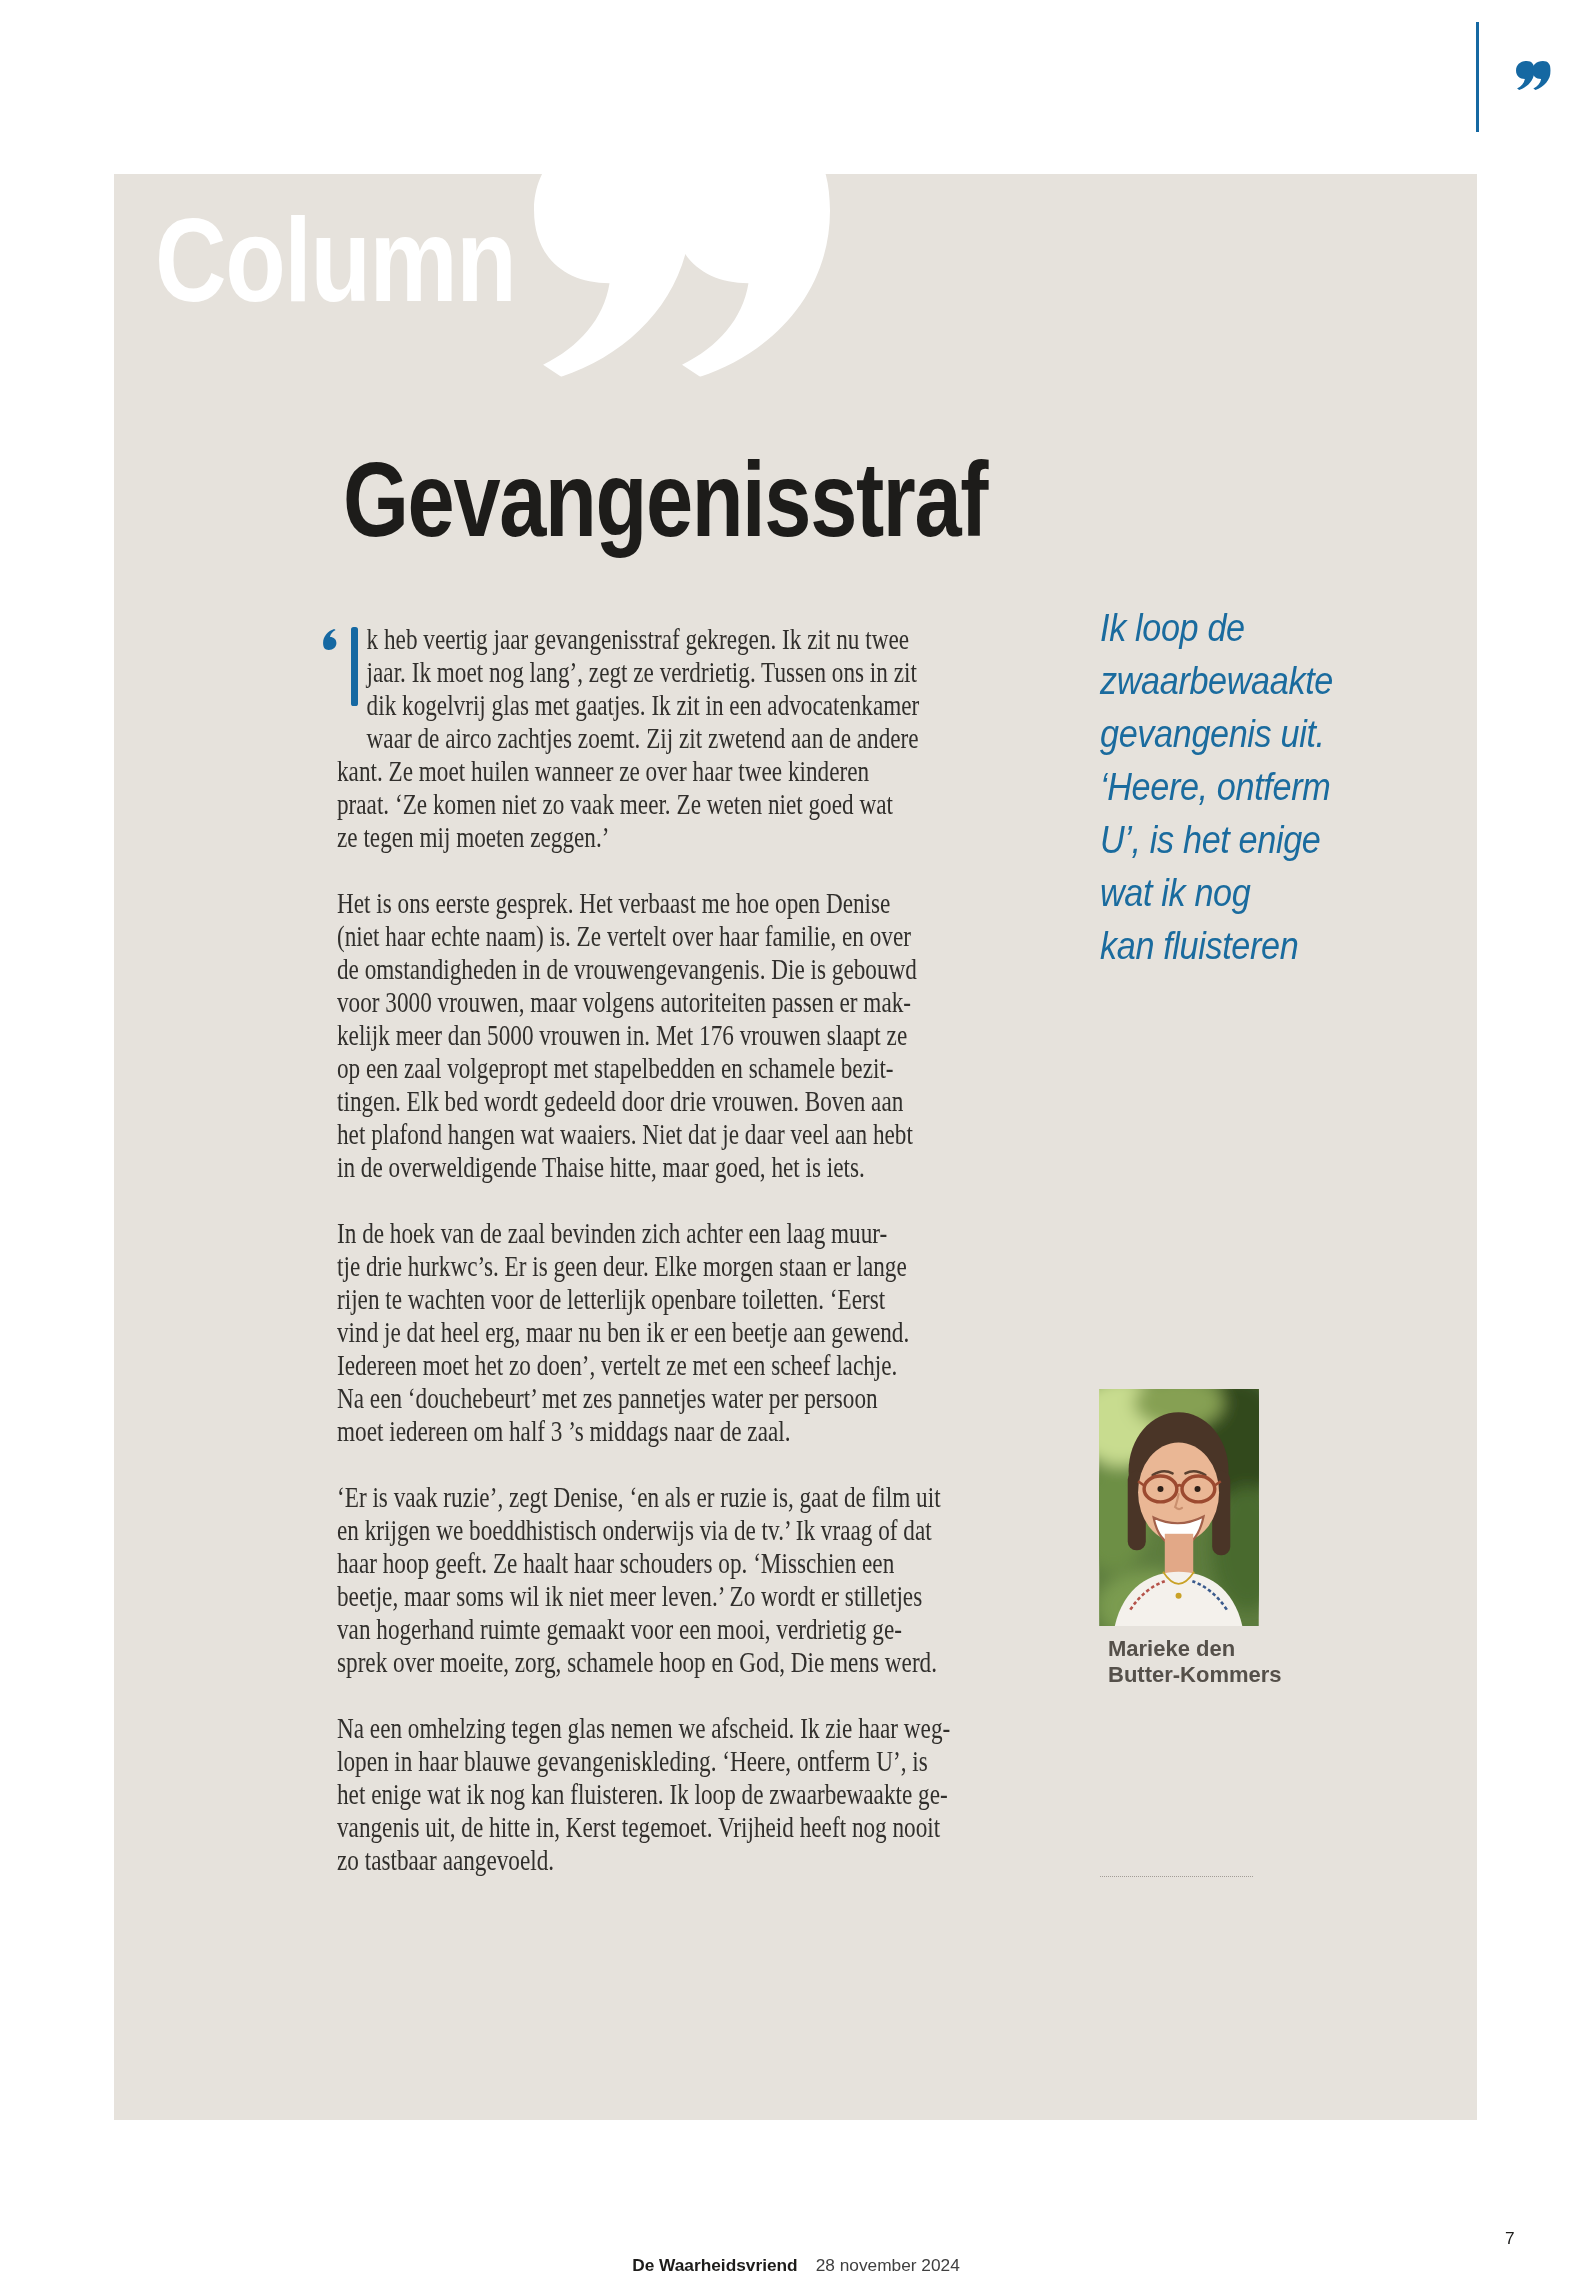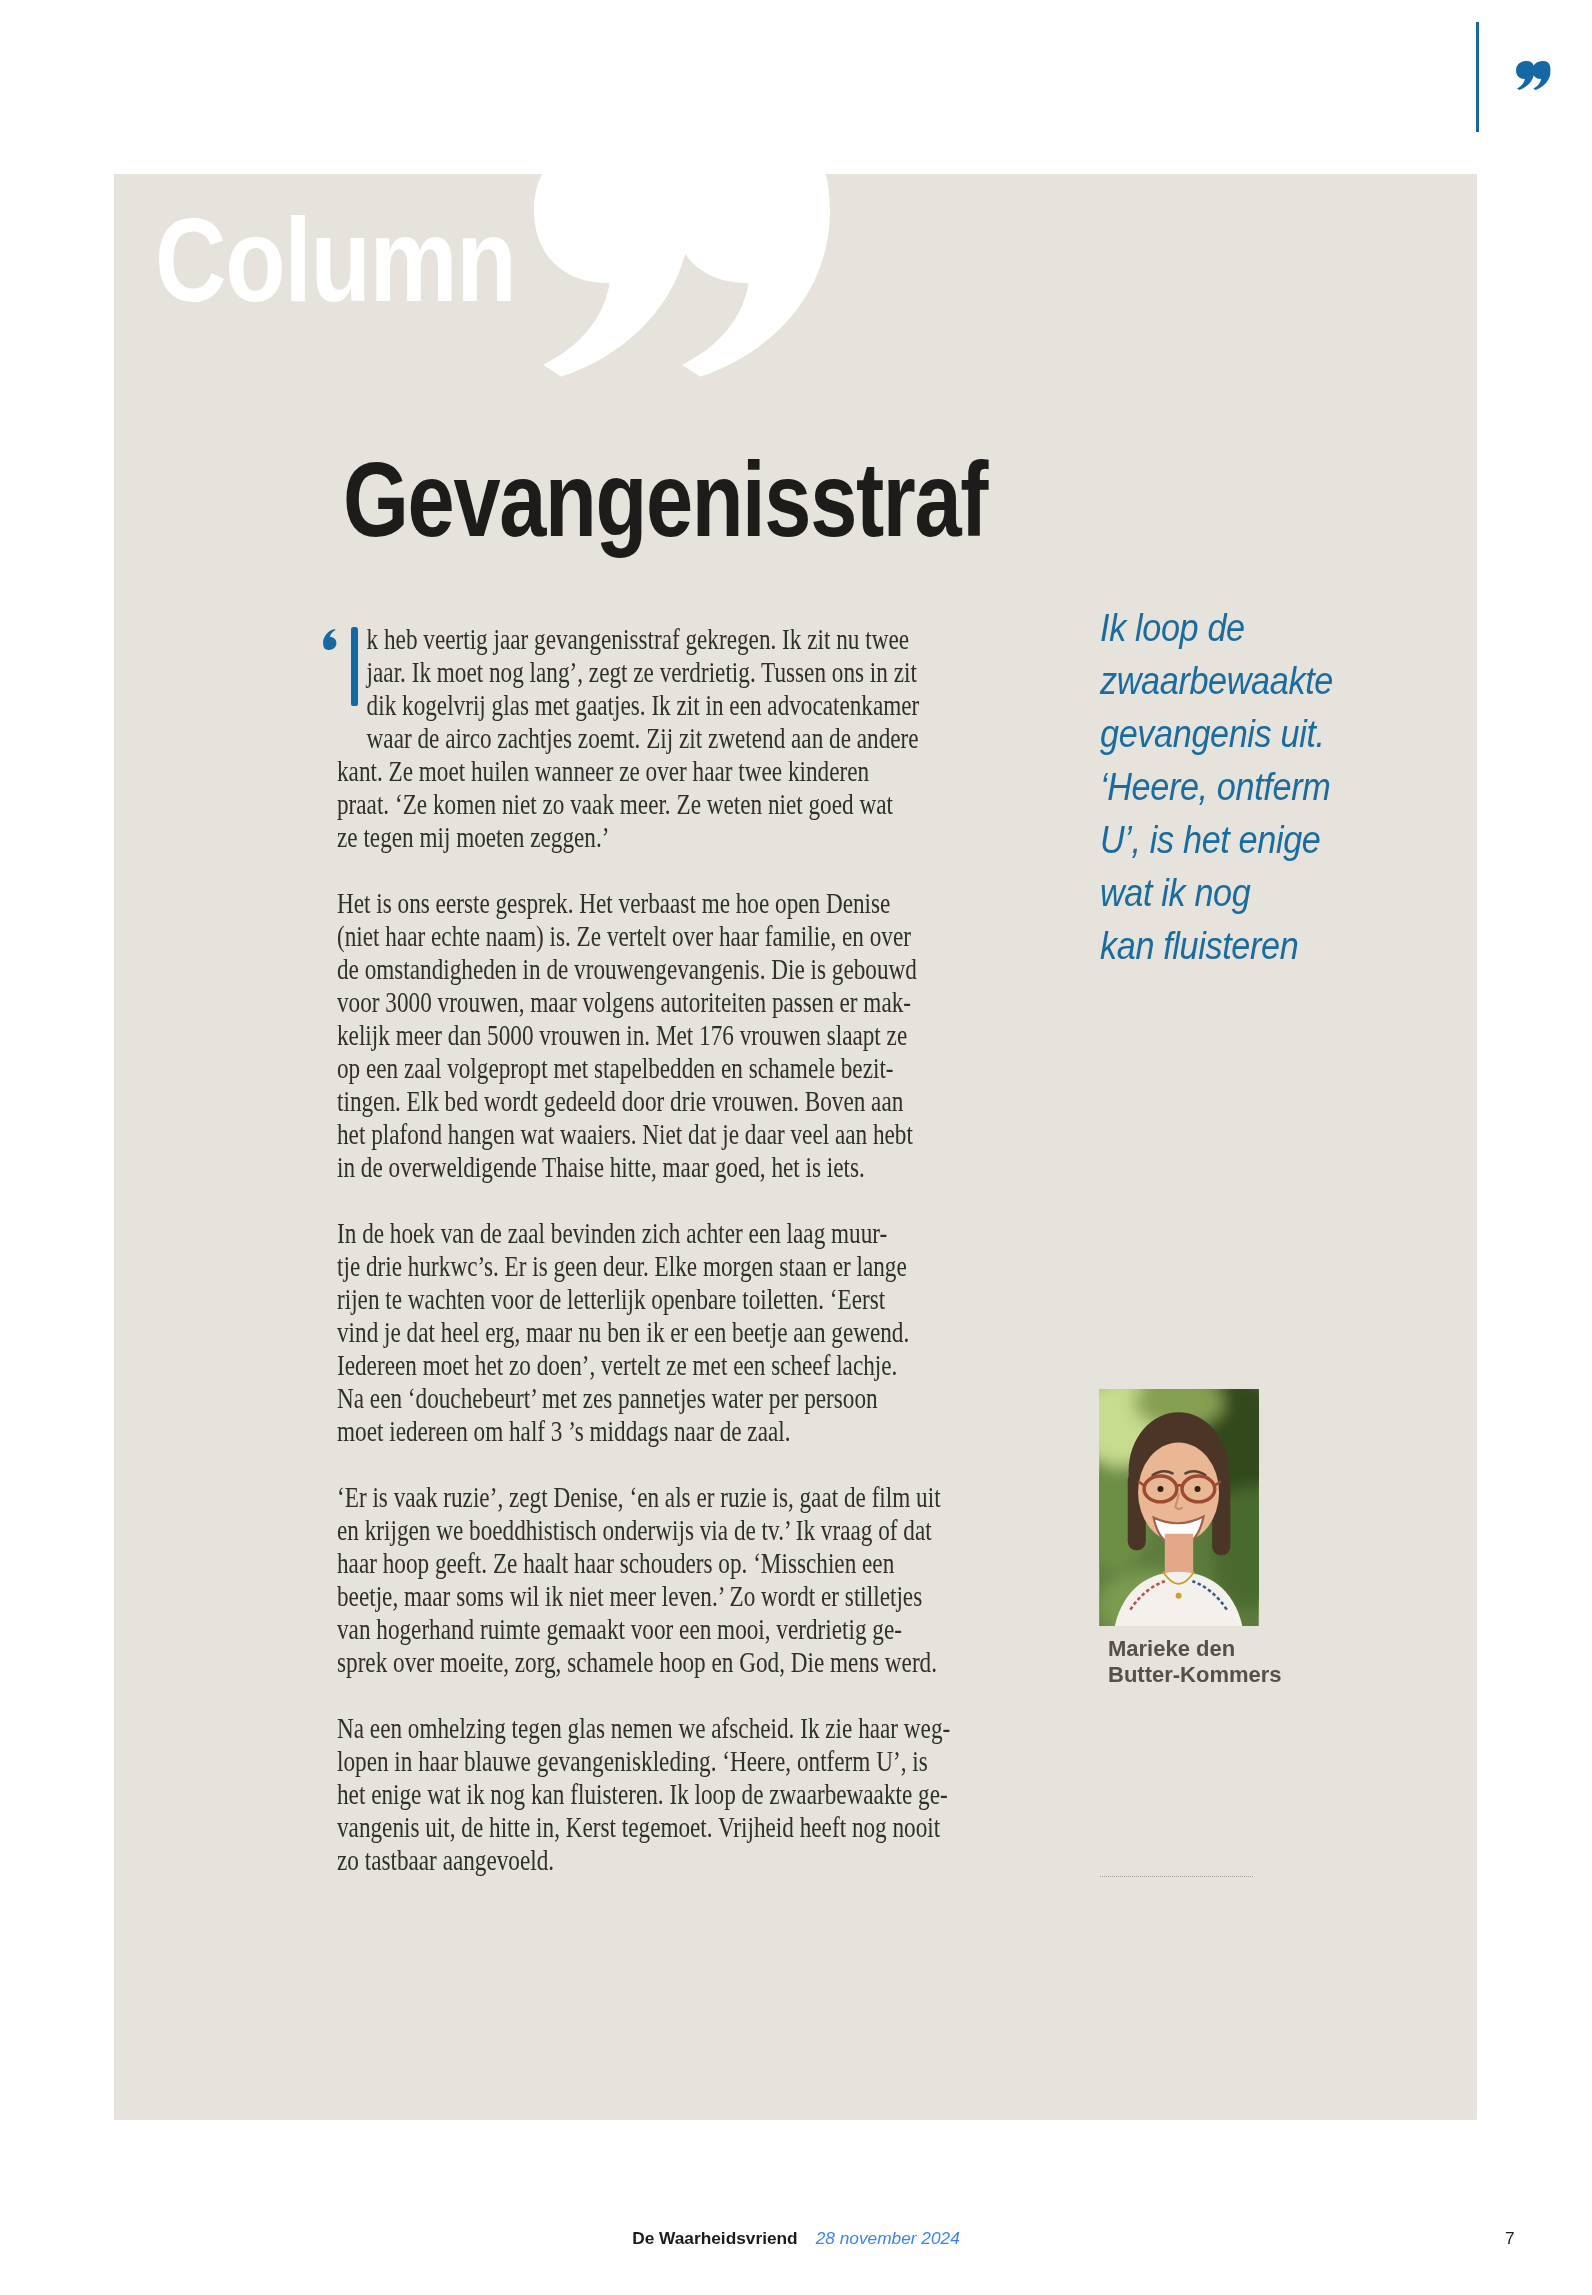--- a/index.html
+++ b/index.html
@@ -55,21 +55,21 @@
   .author-name{font-weight:bold;color:#55504a;white-space:pre-line;}
   .author-bio{font-style:italic;color:#6e6862;white-space:pre-line;}
   .caption-rule{left:1100px;top:1876px;width:153px;height:0;border-top:1.7px dotted #a39d97;}
 
   
   .footer{
     left:0;top:2228px;width:1592px;display:flex;justify-content:center;
     align-items:baseline;gap:18px;font-size:17.3px;color:#1d1c1a;
   }
   .footer .brand{font-weight:bold;}
-  .footer .date{font-style:italic;color:#3b82f6;}
+  .footer .date{color:#404040;margin-top:27px;}
   .page-number{left:1505px;top:2228px;font-size:17.3px;color:#1d1c1a;}
 
   svg{display:block;}
 </style>
 </head>
 <body>
 
 <svg width="0" height="0" style="position:absolute" aria-hidden="true">
   <symbol id="dbl-comma" viewBox="0 0 100 82">
     <path d="M32,0 C14,0 2,11 2,27 C2,42 12,51 27,51 C25,63 17,72 5,78 L11,82 C35,74 54,54 54,27 C54,9 47,0 32,0 Z"></path>

